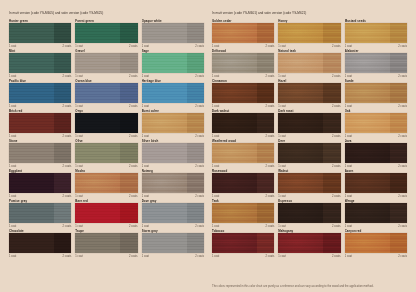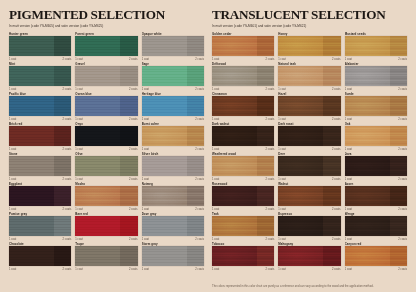--- a/index.html
+++ b/index.html
@@ -104,21 +104,20 @@
     white-space: nowrap;
   }
   .spacer { flex: 1; }
 </style>
 </head>
 <body>
 
 <div class="sheet">
 
   <section class="panel">
-    <h1 class="panel-title">PIGMENTED SELECTION</h1>
     <div class="panel-sub">In matt version (code YS-M605) and satin version (code YS-M625)</div>
     <div class="grid" id="grid-0">
         <div class="cell">
           <div class="cell-label">Hunter green</div>
           <div class="swatch">
             <div class="half left" style="background: rgb(60, 92, 80);"></div>
             <div class="half right" style="background: rgb(47, 74, 64);"></div>
             <div class="grain"></div>
           </div>
           <div class="coats">
@@ -401,21 +400,20 @@
             <span>1 coat</span>
             <span>2 coats</span>
           </div>
         </div>
       </div>
     <div class="spacer"></div>
     <div class="footer-note"></div>
   </section>
 
   <section class="panel">
-    <h1 class="panel-title">TRANSLUCENT SELECTION</h1>
     <div class="panel-sub">In matt version (code YS-M601) and satin version (code YS-M621)</div>
     <div class="grid" id="grid-1">
         <div class="cell">
           <div class="cell-label">Golden cedar</div>
           <div class="swatch">
             <div class="half left" style="background: rgb(192, 122, 71);"></div>
             <div class="half right" style="background: rgb(176, 108, 59);"></div>
             <div class="grain wood"></div>
           </div>
           <div class="coats">

